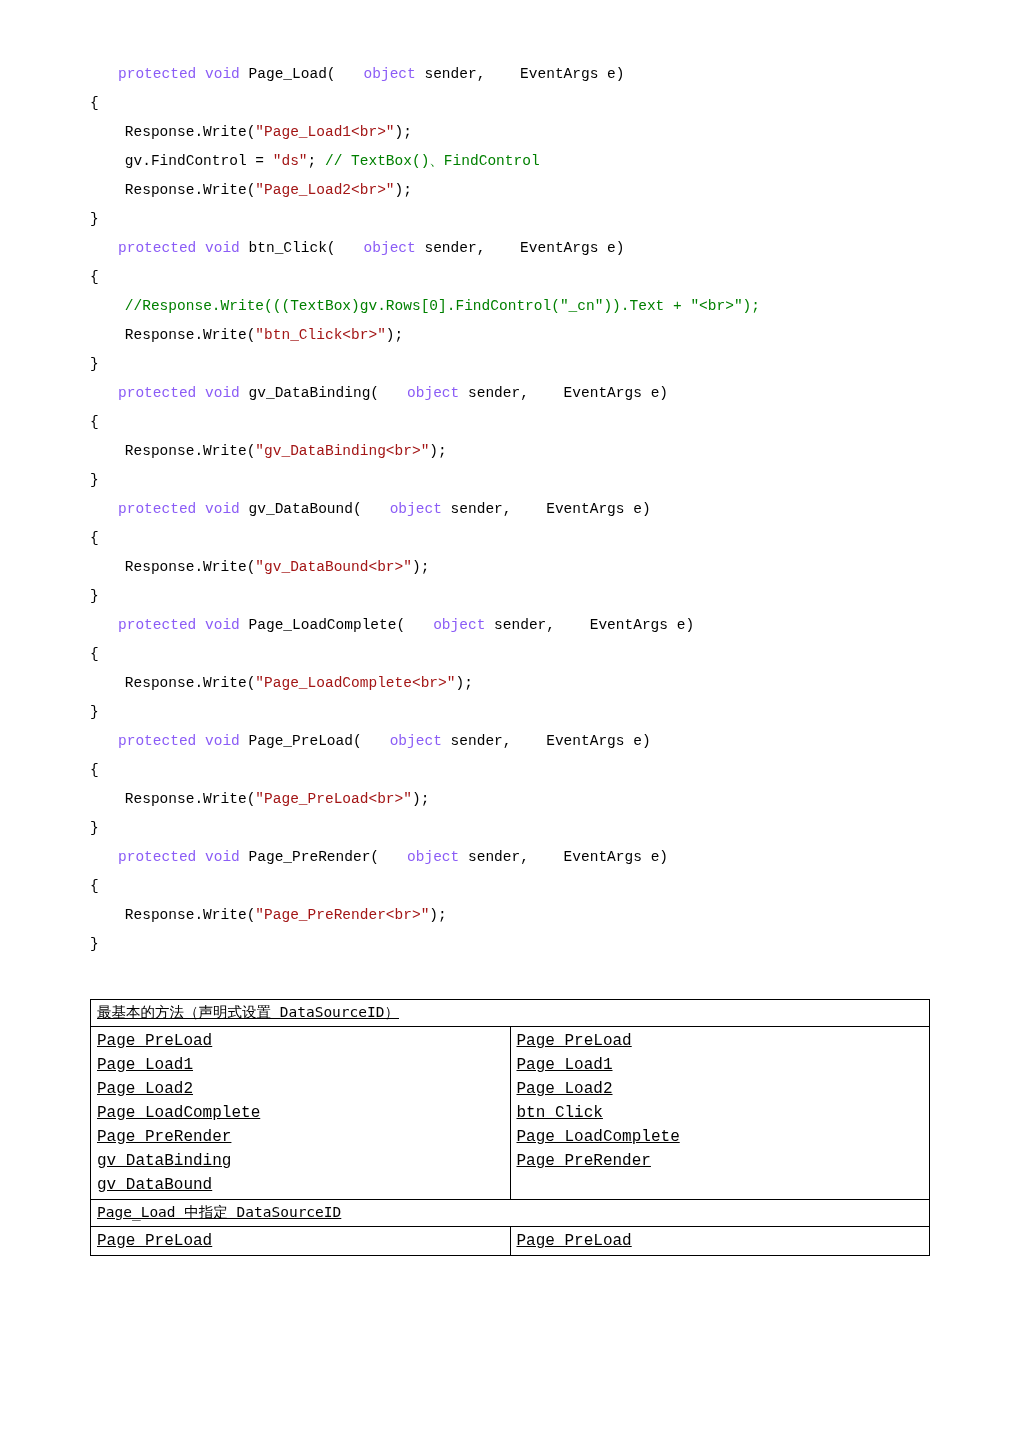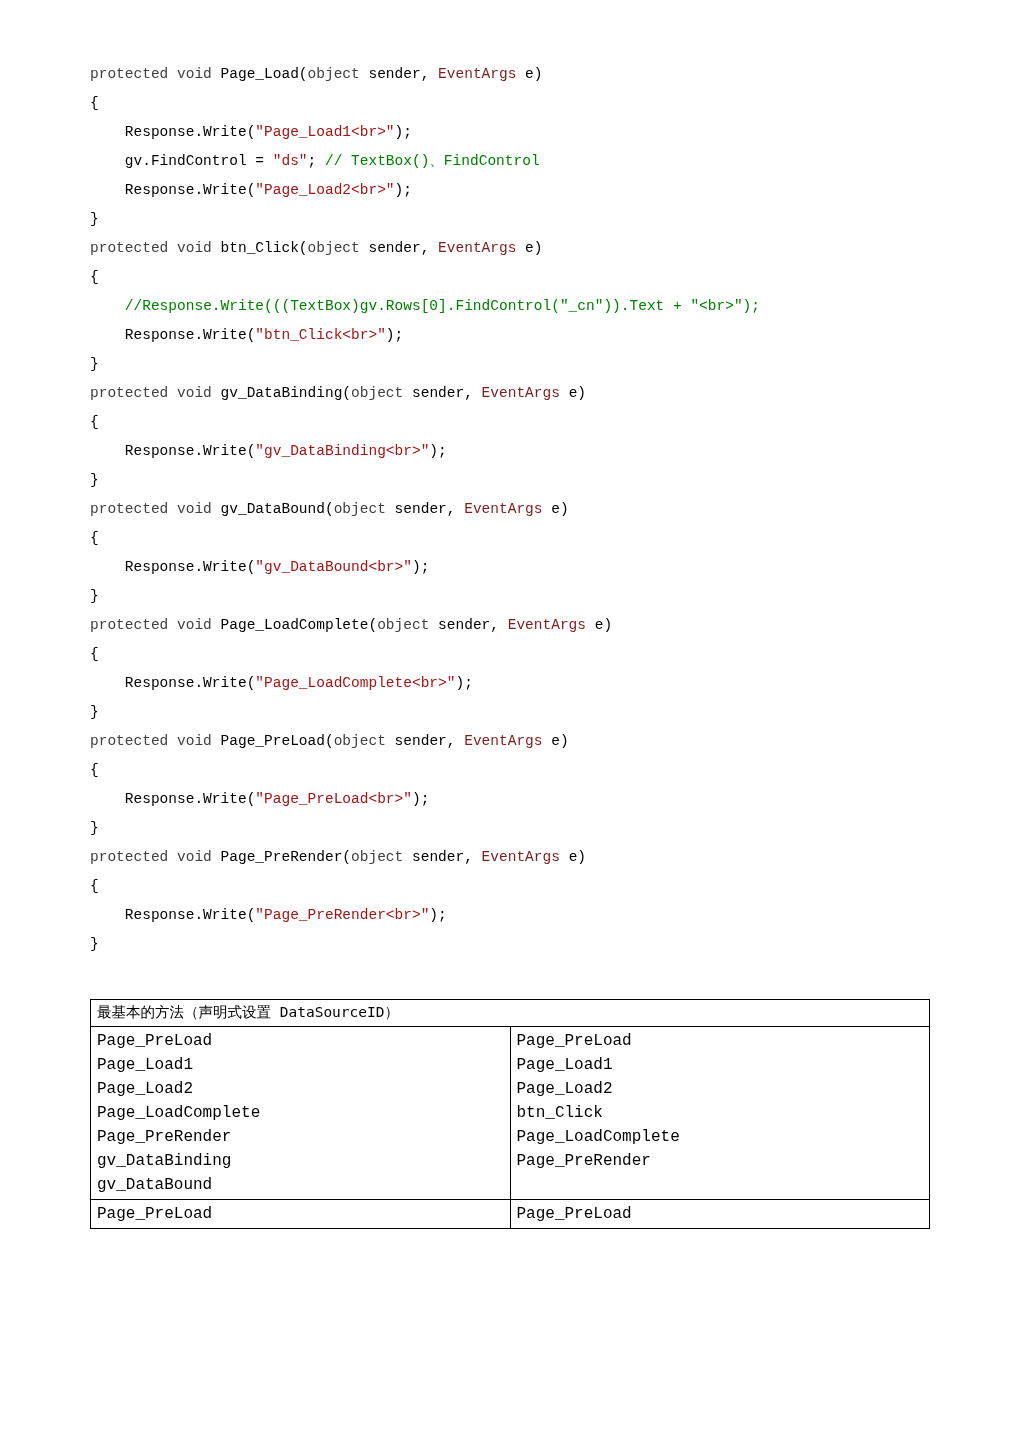--- a/index.html
+++ b/index.html
@@ -12,29 +12,30 @@
     width: 1020px;
     box-sizing: border-box;
   }
   .code-block {
     font-family: "Consolas", "Courier New", monospace;
     font-size: 14.5px;
     line-height: 2.0;
     white-space: pre;
     margin-bottom: 40px;
   }
-  .kw { color: #404040; }
-  .type { color: #7f1d1d; }
+  .kw { color: #8b5cf6; margin-left: 28px; }
+  .type { color: #000000; margin-left: 26px; }
   .str { color: #a31515; }
   .cmt { color: #008000; }
   .brace { color: #000; }
   table {
     border-collapse: collapse;
     width: 100%;
     font-family: "SimSun", "Consolas", monospace;
+    text-decoration: underline;
   }
   td {
     border: 1px solid #000;
     padding: 2px 6px;
     vertical-align: top;
     font-size: 15px;
     line-height: 1.5;
   }
   td.header {
     font-size: 14.5px;
@@ -93,17 +94,20 @@
 gv_DataBinding
 gv_DataBound</span></td>
     <td style="width:50%"><span class="mono" style="white-space:pre-line">Page_PreLoad
 Page_Load1
 Page_Load2
 btn_Click
 Page_LoadComplete
 Page_PreRender</span></td>
   </tr>
   <tr>
+    <td class="header" colspan="2">Page_Load 中指定 DataSourceID</td>
+  </tr>
+  <tr>
     <td><span class="mono">Page_PreLoad</span></td>
     <td><span class="mono">Page_PreLoad</span></td>
   </tr>
 </tbody>
   </table>
 
 </body></html>

